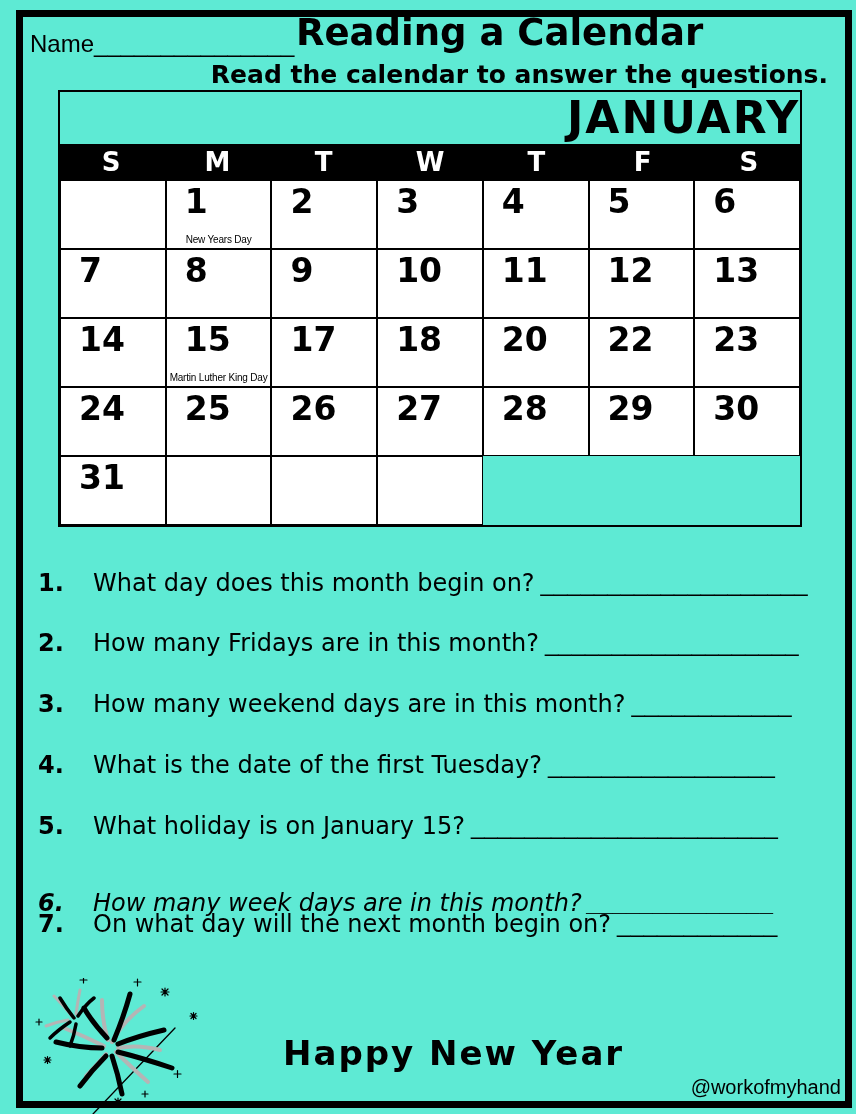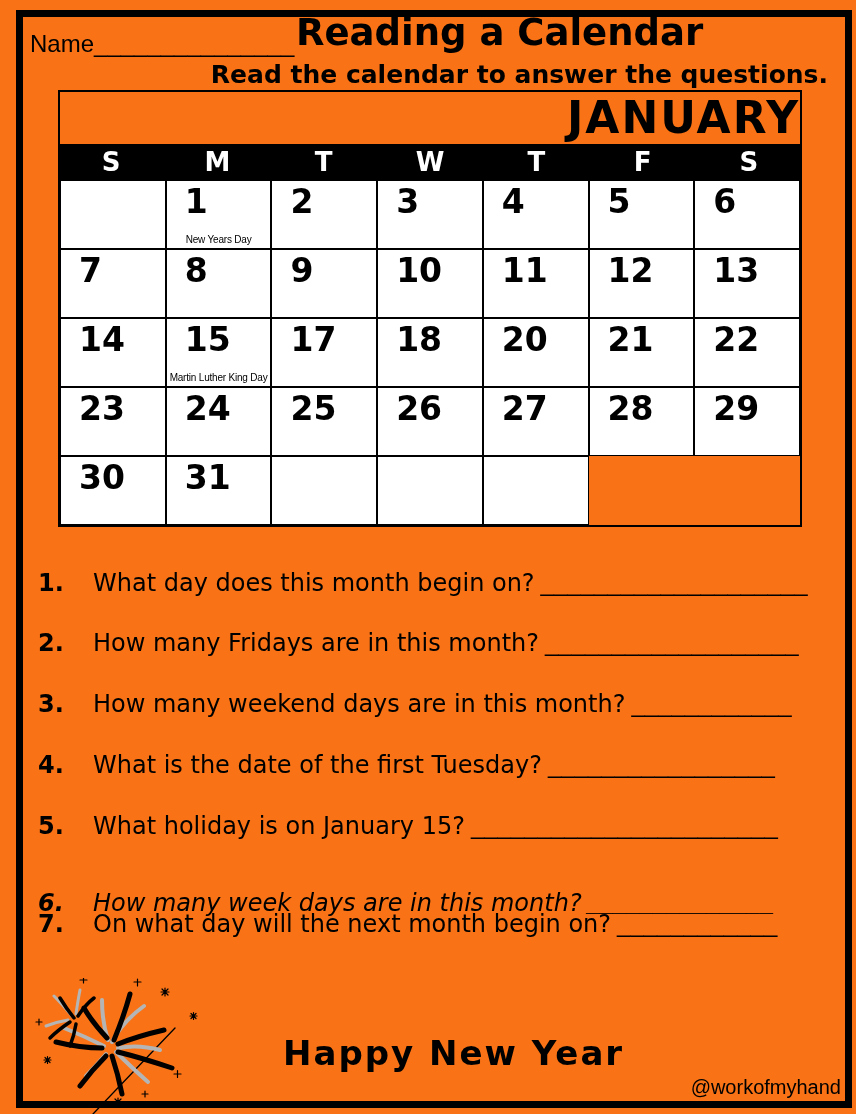--- a/index.html
+++ b/index.html
@@ -1,19 +1,19 @@
 <!DOCTYPE html>
 <html><head>
 <meta charset="utf-8">
 <style>
   html,body{margin:0;padding:0;background:#e8e8e8;}
   .page{
     position:relative;
     width:856px;height:1114px;
-    background:#f97316;
+    background:#5eead4;
     margin:0 auto;
     overflow:hidden;
     font-family:"DejaVu Sans", sans-serif;
     color:#000;
   }
   .border-frame{
     position:absolute;left:16px;top:10px;width:836px;height:1098px;
     border:7px solid #000;box-sizing:border-box;
   }
   
@@ -165,23 +165,20 @@
         <div class="cal-cell">
           <span class="cal-date">17</span>
         </div>
         <div class="cal-cell">
           <span class="cal-date">18</span>
         </div>
         <div class="cal-cell">
           <span class="cal-date">20</span>
         </div>
         <div class="cal-cell">
-          <span class="cal-date">21</span>
-        </div>
-        <div class="cal-cell">
           <span class="cal-date">22</span>
         </div>
         <div class="cal-cell">
           <span class="cal-date">23</span>
         </div>
         <div class="cal-cell">
           <span class="cal-date">24</span>
         </div>
         <div class="cal-cell">
           <span class="cal-date">25</span>

